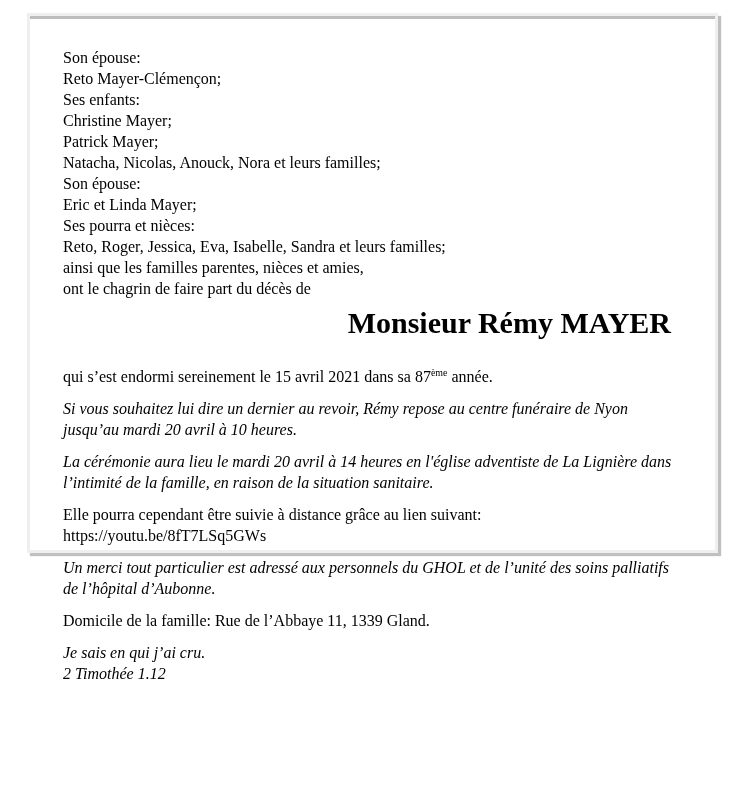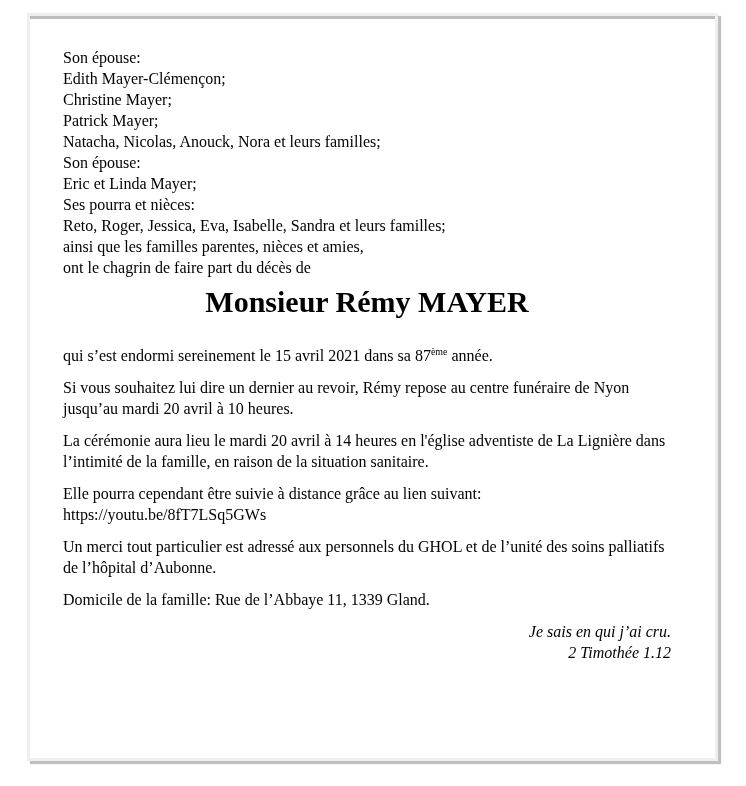--- a/index.html
+++ b/index.html
@@ -12,68 +12,70 @@
     height: 786px;
     position: relative;
     font-family: "Liberation Serif", serif;
     color: #000000;
   }
   .frame {
     position: absolute;
     left: 27px;
     top: 13px;
     width: 691px;
-    height: 748px;
+    height: 540px;
     box-sizing: border-box;
     background: #ffffff;
     border: 3px solid #efefef;
     box-shadow: 3px 3px 1px #c0c0c0, inset 0 3px 0 #bdbdbd;
   }
   .content {
     padding: 31px 20px 0 33px;
     font-size: 16px;
     line-height: 21px;
   }
   .family .line {
     white-space: pre;
   }
   .title {
     font-size: 30px;
     line-height: 34px;
     font-weight: bold;
-    text-align: center;
+    text-align: right;
     margin: 7px 24px 26px 0;
   }
   p {
     margin: 0 0 11px 0;
   }
   .pre {
     white-space: pre-line;
+    font-style: italic;
   }
   sup {
     font-size: 62%;
     line-height: 0;
     vertical-align: super;
   }
   .quote {
     margin-top: 8px;
     padding-right: 24px;
-    text-align: right;
+    text-align: left;
     font-style: italic;
   }
 </style>
 </head>
 <body>
 
 <div class="frame">
   <div class="content">
 
     <div class="family">
         <div class="line">Son épouse:</div>
-        <div class="line">Edith Mayer-Clémençon;</div>
+        <div class="line">Reto Mayer-Clémençon;</div>
+        <div class="line">Ses enfants:</div>
         <div class="line">Christine Mayer;</div>
         <div class="line">Patrick Mayer;</div>
         <div class="line">Natacha, Nicolas, Anouck, Nora et leurs familles;</div>
         <div class="line">Son épouse:</div>
         <div class="line">Eric et Linda Mayer;</div>
         <div class="line">Ses pourra et nièces:</div>
         <div class="line">Reto, Roger, Jessica, Eva, Isabelle, Sandra et leurs familles;</div>
         <div class="line">ainsi que les familles parentes, nièces et amies,</div>
         <div class="line">ont le chagrin de faire part du décès de</div>
       </div>

